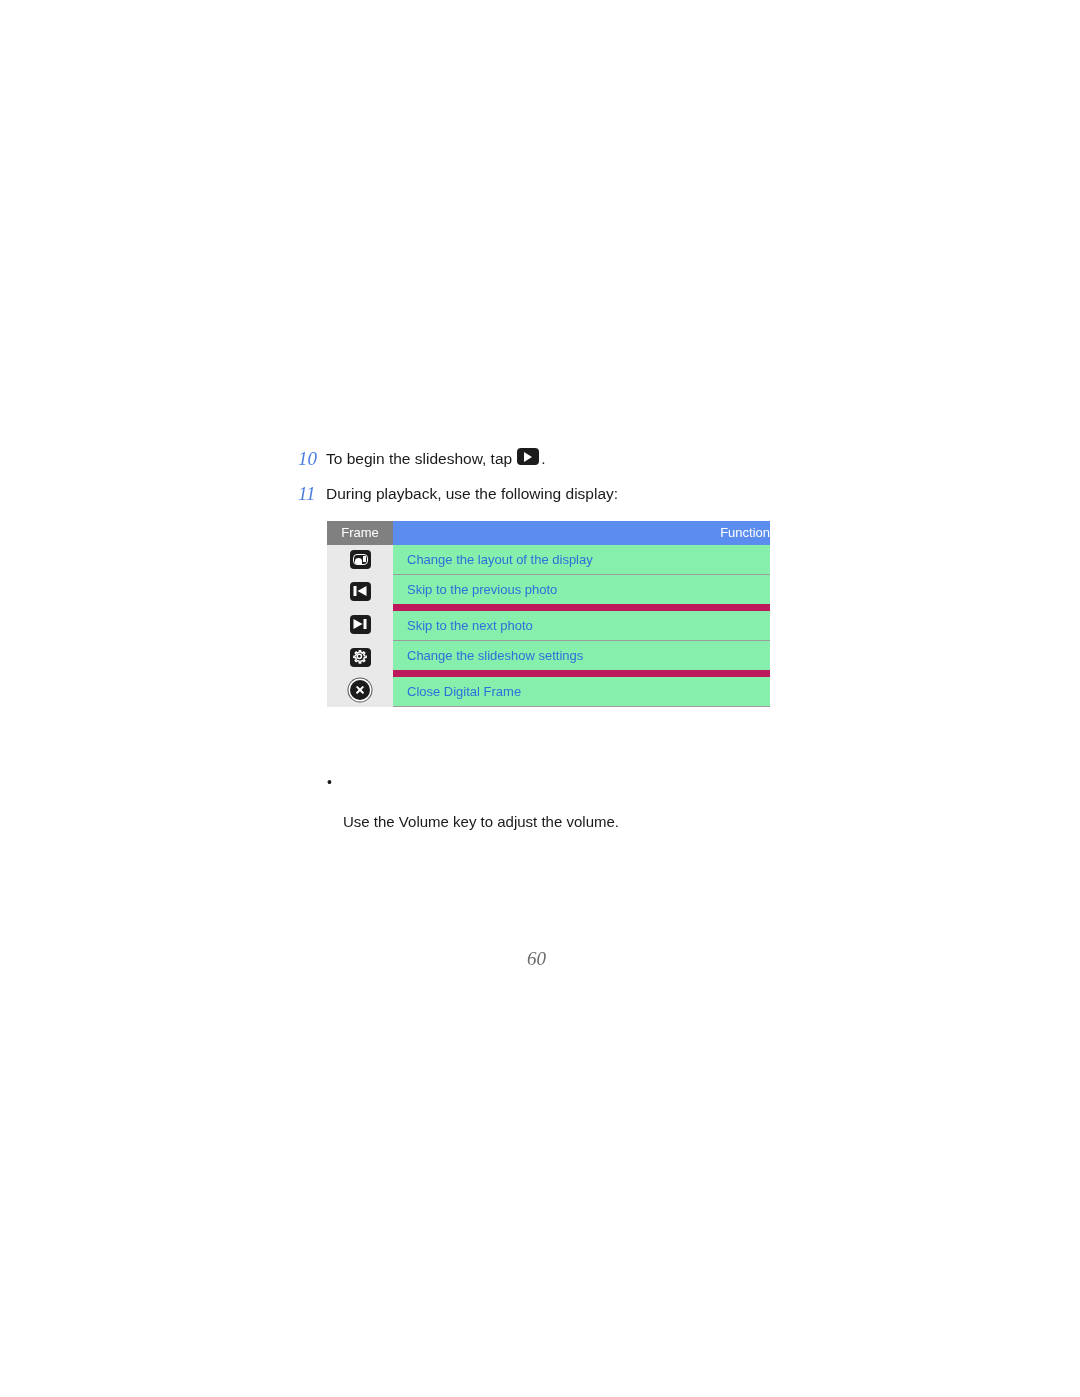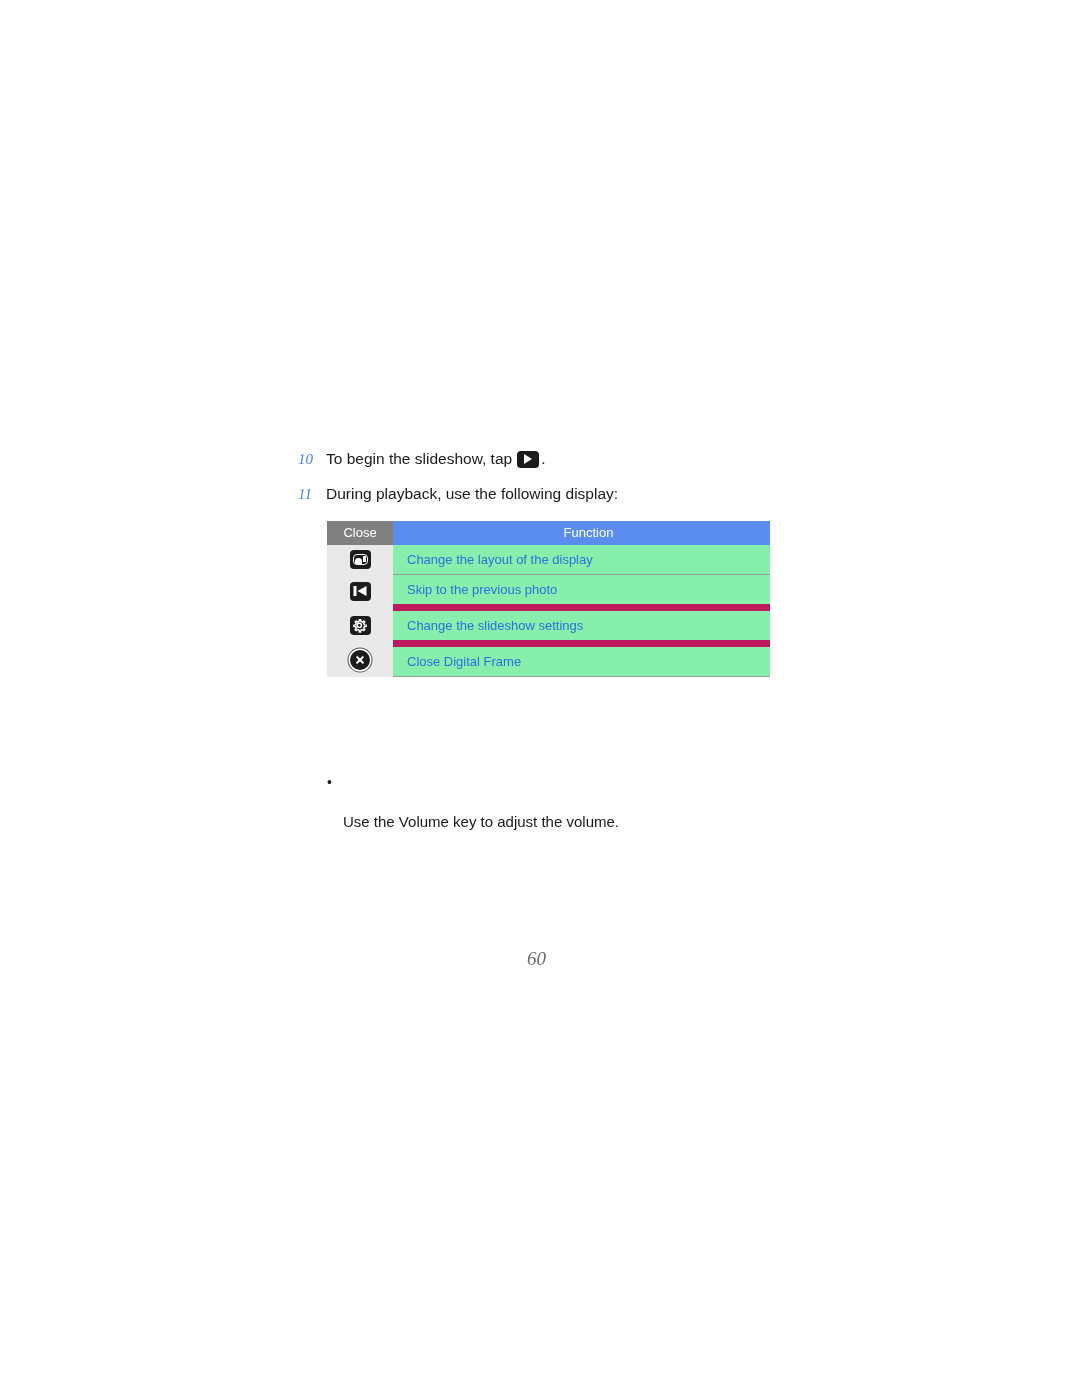--- a/index.html
+++ b/index.html
@@ -34,31 +34,31 @@
     display: flex;
     align-items: flex-start;
     margin-bottom: 13px;
   }
   .step-num {
     width: 28px;
     flex: 0 0 28px;
     color: #4a7fe0;
     font-family: "Liberation Serif", serif;
     font-style: italic;
-    font-size: 15px;
+    font-size: 19px;
     line-height: 22px;
     text-align: left;
     padding-top: 0px;
   }
   .step-text {
     font-size: 15.5px;
     line-height: 22px;
     color: #1a1a1a;
     display: flex;
-    align-items: center;
+    align-items: flex-start;
     flex-wrap: wrap;
   }
 
   
   .tile {
     display: inline-block;
     position: relative;
     background: #1c1c1c;
     border-radius: 4px;
     vertical-align: middle;
@@ -103,21 +103,21 @@
     font-weight: normal;
     text-align: center;
     height: 24px;
     line-height: 24px;
   }
   .th-func {
     background: #5b8def;
     color: #ffffff;
     font-size: 13px;
     font-weight: normal;
-    text-align: center;
+    text-align: right;
     padding-left: 14px !important;
     height: 24px;
     line-height: 24px;
   }
 
   .td-icon {
     background: #e9e9e9;
     text-align: center;
     height: 29px;
     vertical-align: middle;
@@ -342,21 +342,21 @@
 
   </div>
 
   <table class="ctrl-table">
     <colgroup>
       <col class="col-icon">
       <col class="col-func">
     </colgroup>
     <thead>
       <tr>
-        <th class="th-icon">Close</th>
+        <th class="th-icon">Frame</th>
         <th class="th-func">Function</th>
       </tr>
     </thead>
     <tbody>
 
       <tr>
         <td class="td-icon">
           <span class="icon-box">
             <span class="g-layout"></span>
           </span>
@@ -370,20 +370,31 @@
             <span class="g-prev">
               <span class="bar"></span>
                 <span class="tri"></span>
             </span>
           </span>
         </td>
         <td class="td-func">Skip to the previous photo</td>
       </tr>
 
 
+      <tr>
+        <td class="td-icon">
+          <span class="icon-box">
+            <span class="g-next">
+              <span class="tri"></span>
+                <span class="bar"></span>
+            </span>
+          </span>
+        </td>
+        <td class="td-func">Skip to the next photo</td>
+      </tr>
 
 
       <tr class="alt">
         <td class="td-icon">
           <span class="icon-box">
             <span class="g-gear">
               <svg width="16" height="16" viewBox="0 0 24 24" fill="none" stroke="#ffffff" stroke-width="2.2">
                 <circle cx="11" cy="11" r="3.2"></circle>
                 <path d="M11 2.5 L13 2.5 L13.4 5.2 L15.6 6.1 L17.7 4.5 L19.2 6 L17.6 8.1 L18.5 10.3 L21.2 10.7 L21.2 12.7 L18.5 13.1 L17.6 15.3 L19.2 17.4 L17.7 18.9 L15.6 17.3 L13.4 18.2 L13 20.9 L11 20.9 L10.6 18.2 L8.4 17.3 L6.3 18.9 L4.8 17.4 L6.4 15.3 L5.5 13.1 L2.8 12.7 L2.8 10.7 L5.5 10.3 L6.4 8.1 L4.8 6 L6.3 4.5 L8.4 6.1 L10.6 5.2 Z"></path>
               </svg>

